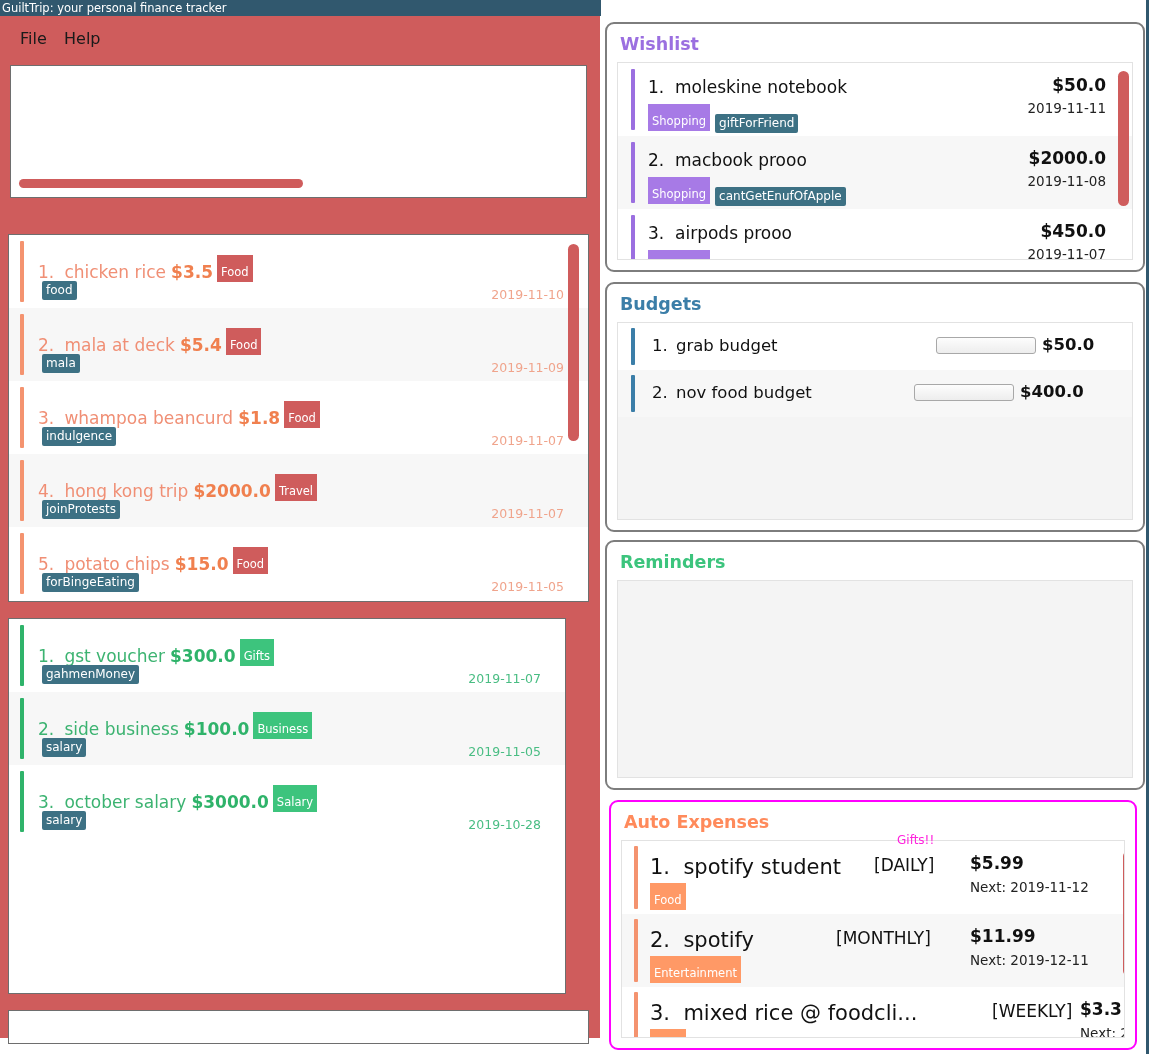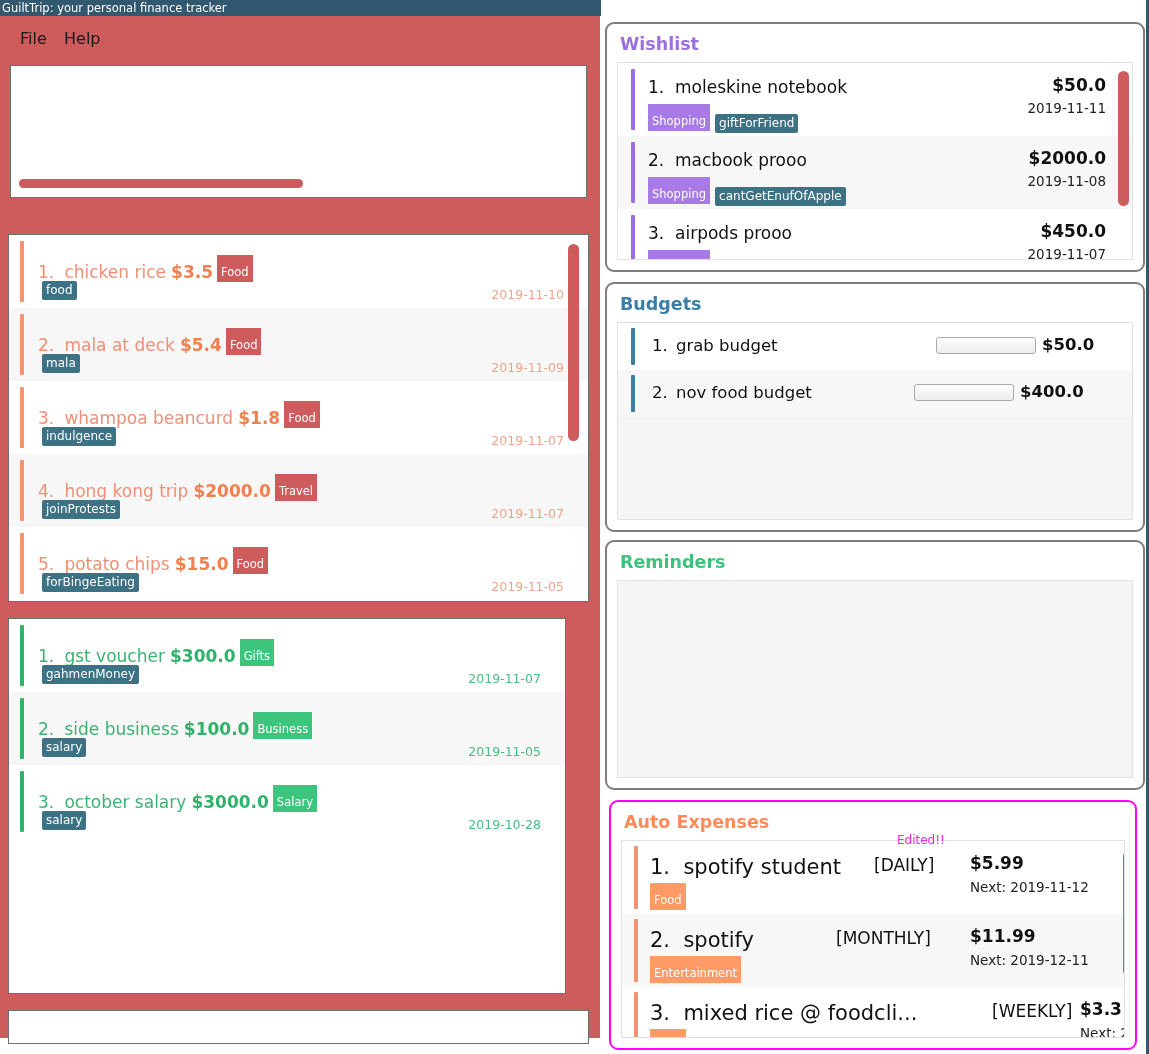--- a/index.html
+++ b/index.html
@@ -500,14 +500,14 @@
             <div class="a-amt" style="left:458px">$3.3</div>
             <div class="a-next" style="left:458px">Next: 2019-10-17</div>
           </div>
         </div>
       <div class="vscroll-track" style="right:-10px; top:2px; bottom:2px;">
         <div class="vscroll-thumb" style="top:8px; height:125px;"></div>
       </div>
     </div>
   </div>
 
-  <div id="edited-badge">Edited!!</div>
+  <div id="edited-badge">Gifts!!</div>
 </div>
 
 </body></html>

